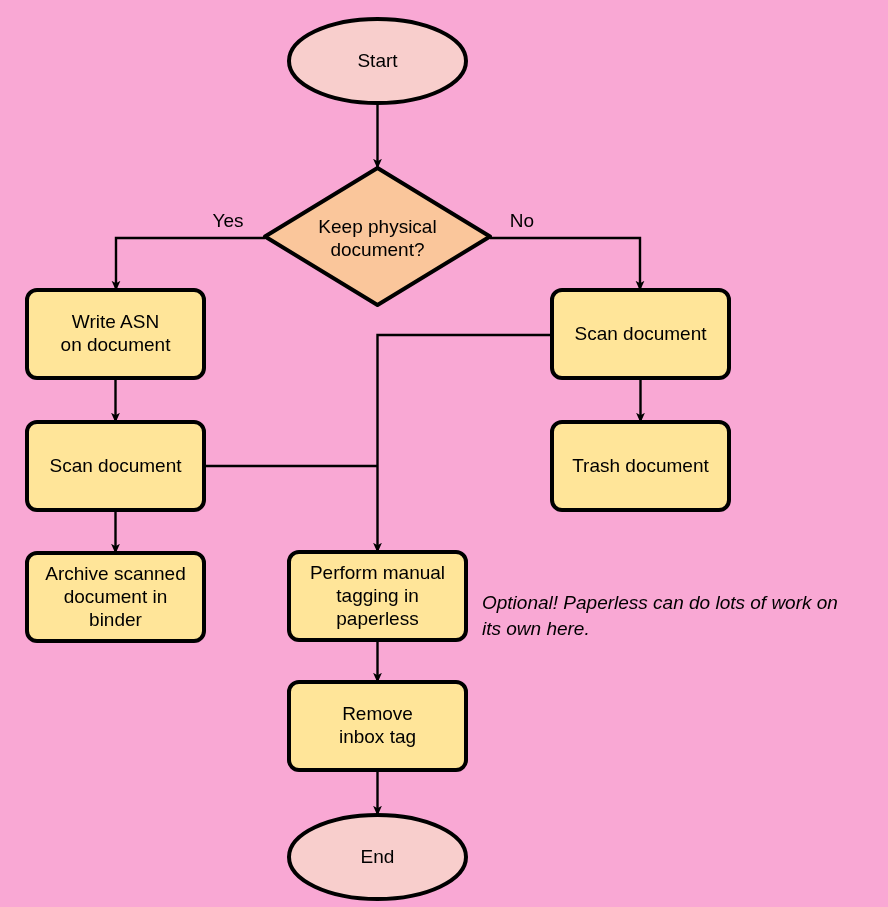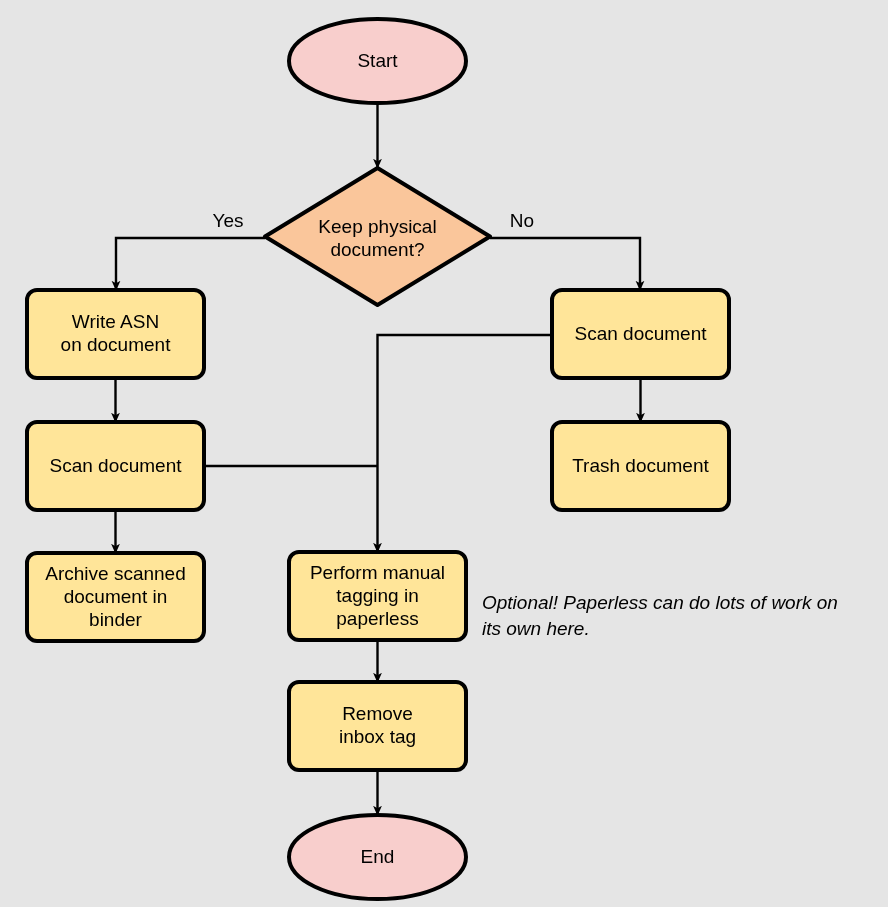--- a/index.html
+++ b/index.html
@@ -11,21 +11,21 @@
   body {
     font-family: "Liberation Sans", sans-serif;
     width: 888px;
     height: 907px;
     overflow: hidden;
   }
   #flow-root {
     position: relative;
     width: 888px;
     height: 907px;
-    background: #e5e5e5;
+    background: #f9a8d4;
   }
   #flow-svg {
     position: absolute;
     top: 0;
     left: 0;
     width: 888px;
     height: 907px;
     display: block;
   }
   .node-shape {

